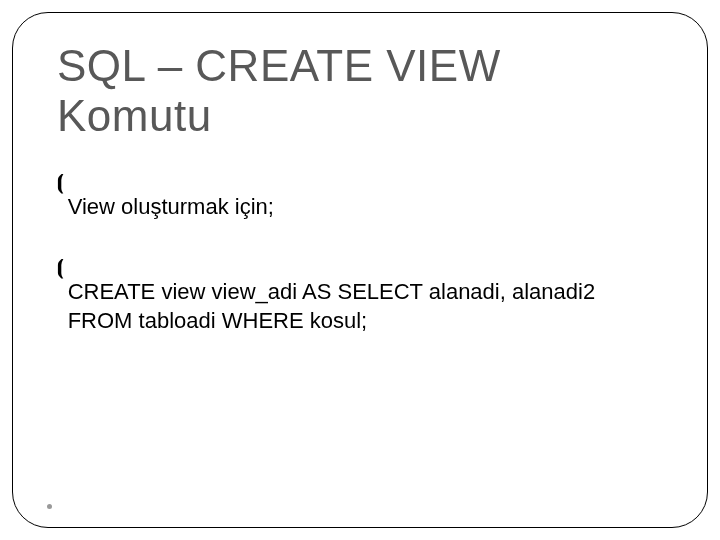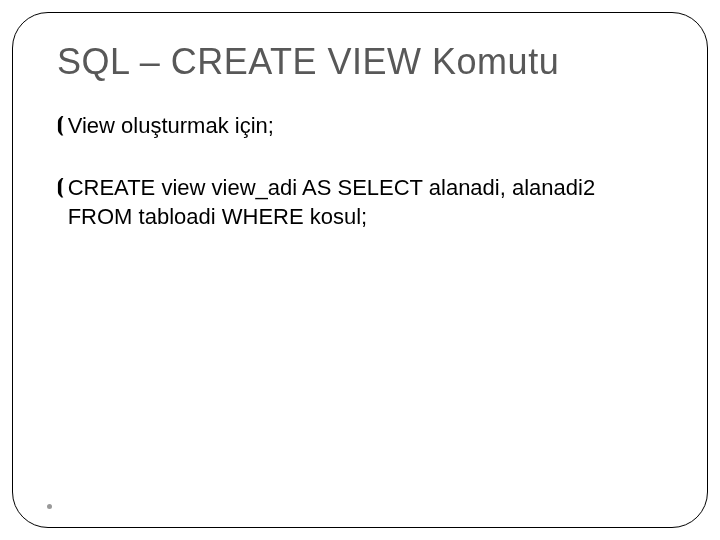--- a/index.html
+++ b/index.html
@@ -14,21 +14,21 @@
     position: absolute;
     top: 12px;
     left: 12px;
     right: 12px;
     bottom: 12px;
     border: 1px solid #000;
     border-radius: 36px;
     padding: 28px 44px 24px 44px;
   }
   .title {
-    font-size: 36px;
+    font-size: 44px;
     font-weight: 400;
     color: #585858;
     margin-bottom: 28px;
     letter-spacing: 0.5px;
   }
   .content {
     font-size: 22px;
     color: #000;
     line-height: 1.35;
   }
@@ -43,20 +43,21 @@
   .bullet-icon {
     flex: 0 0 auto;
     font-family: 'Segoe Script', 'Comic Sans MS', cursive;
     font-size: 20px;
     font-weight: bold;
     margin-right: 4px;
     line-height: 1.35;
   }
   .bullet-text {
     flex: 1 1 auto;
+    margin-top: 23px;
   }
   .page-dot {
     position: absolute;
     left: 34px;
     bottom: 18px;
     width: 5px;
     height: 5px;
     background: #999;
     border-radius: 50%;
   }

